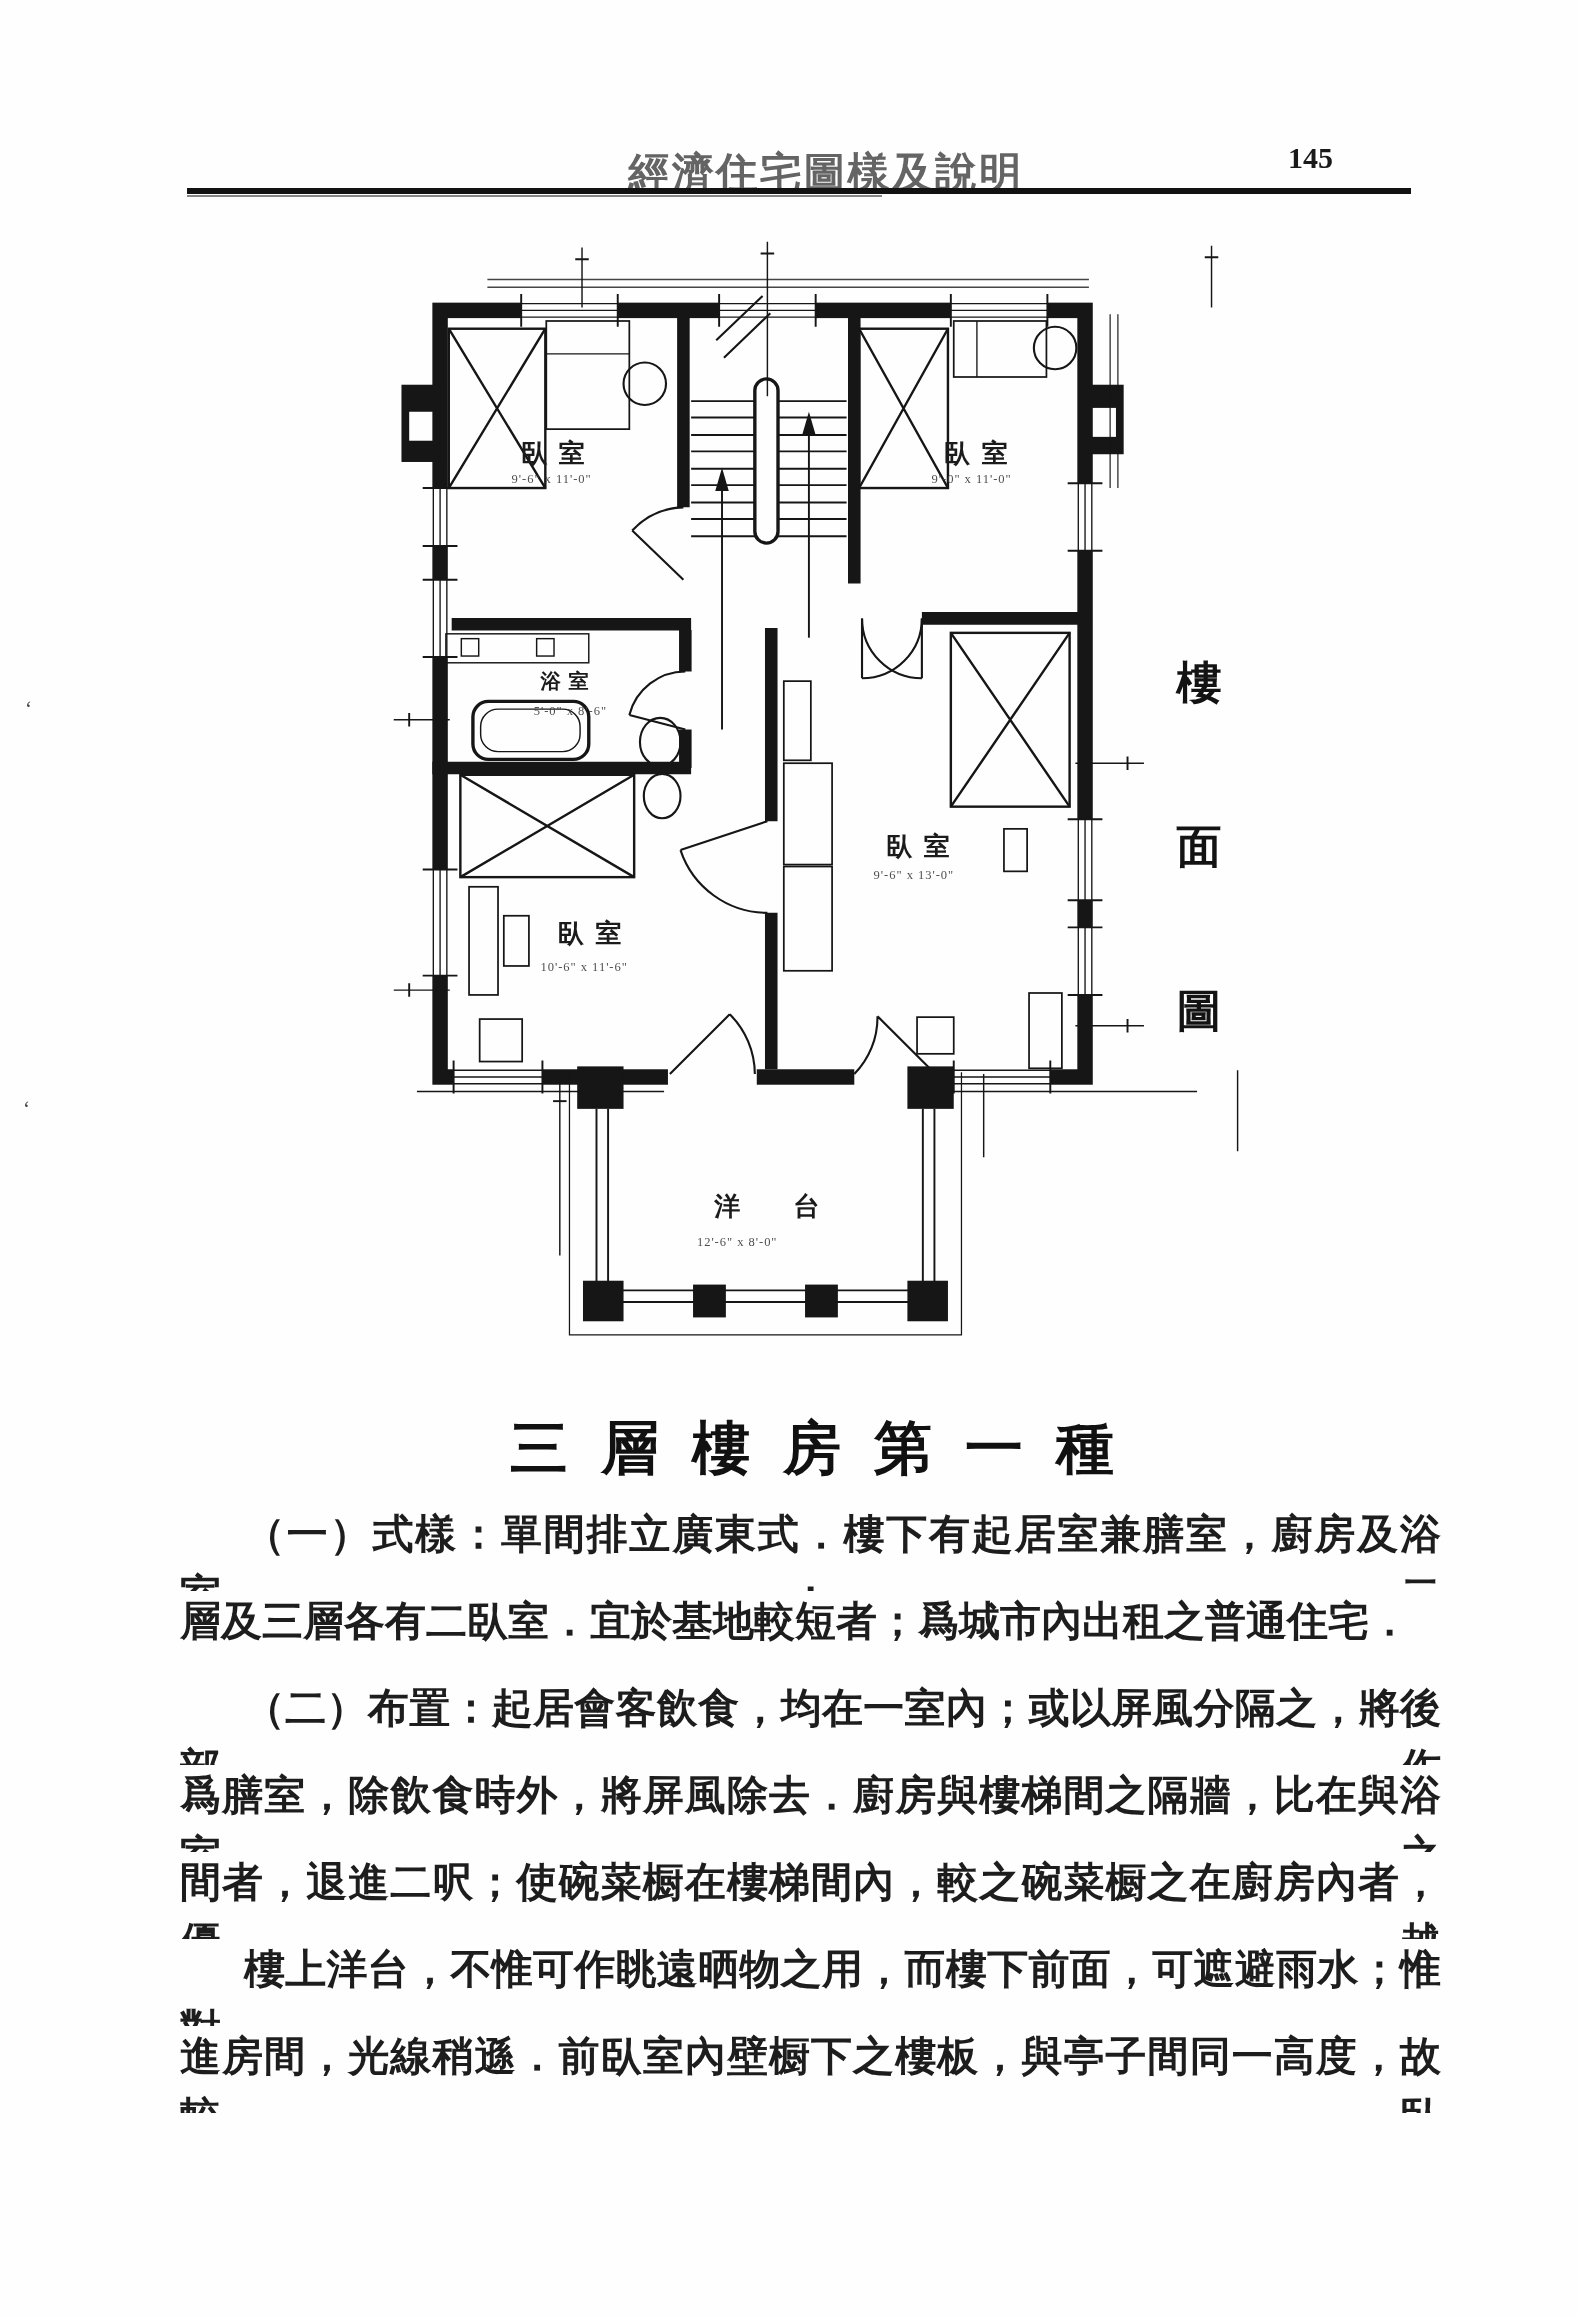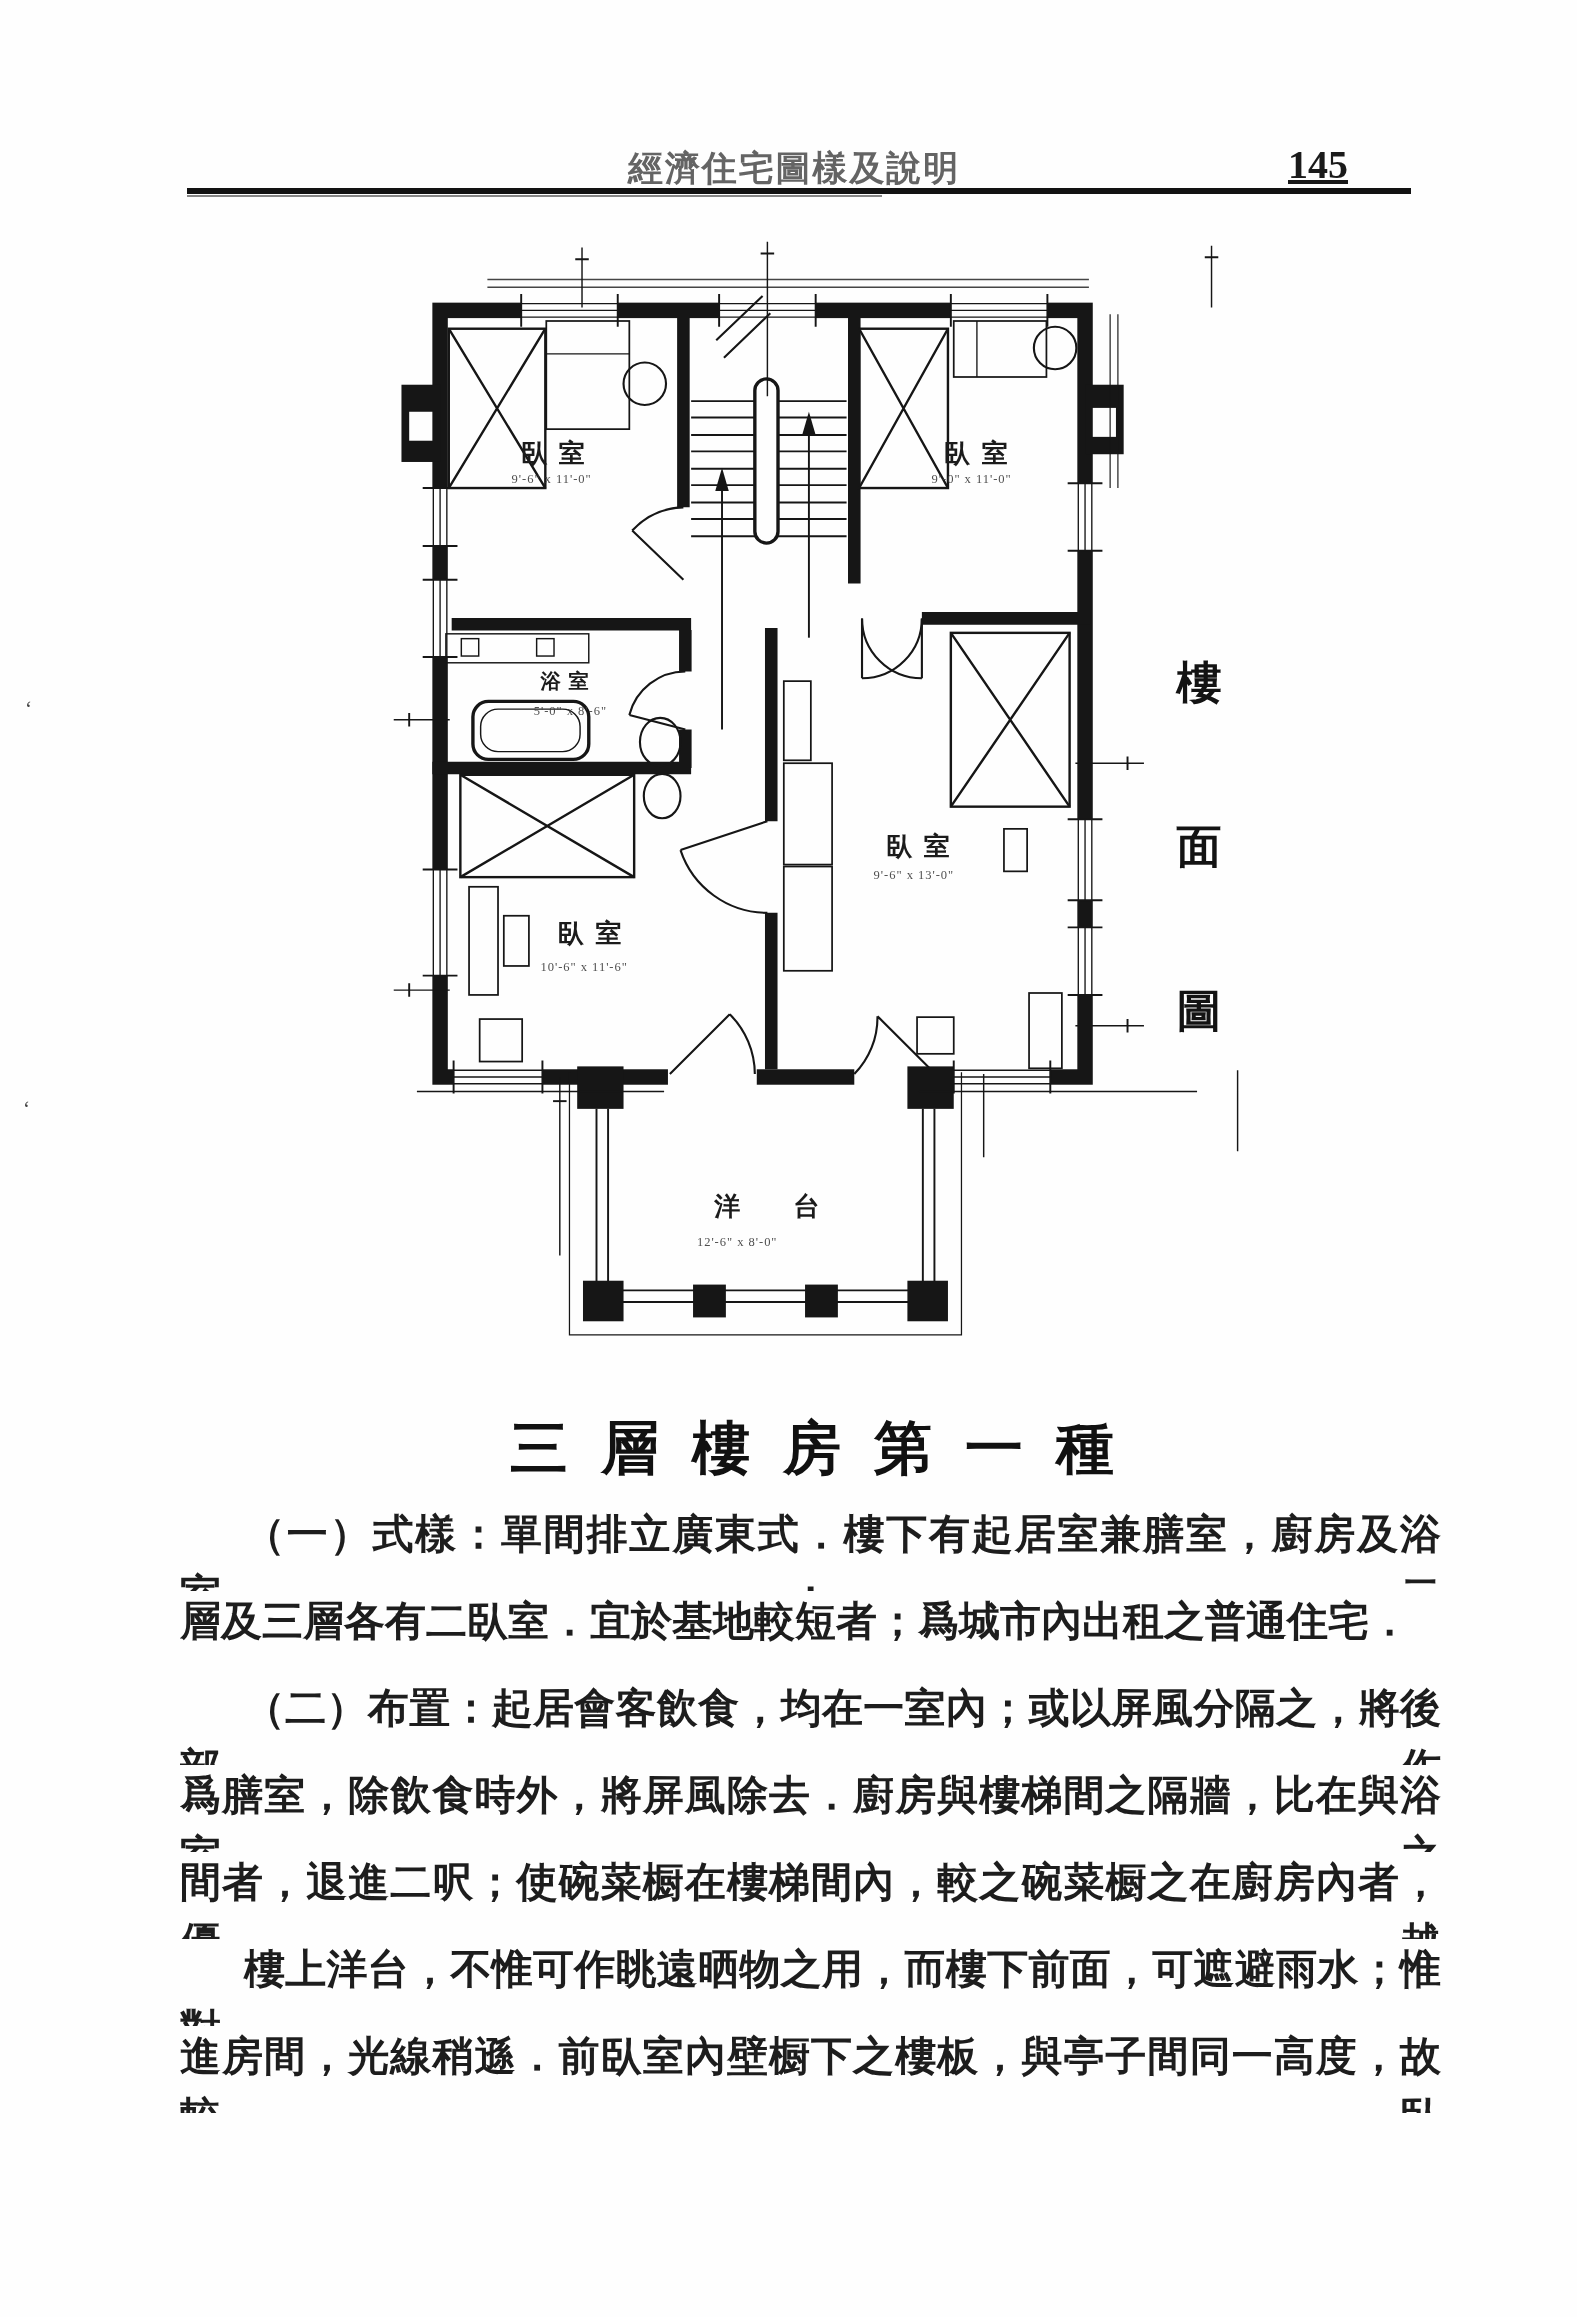--- a/index.html
+++ b/index.html
@@ -3,24 +3,24 @@
 <meta charset="utf-8">
 <style>
   html,body{margin:0;padding:0;background:#777;}
   .page{
     position:relative; width:1578px; height:2317px;
     background:#fefefe; margin:0 auto; overflow:hidden;
     font-family:"Liberation Serif","DejaVu Serif",serif; color:#161616;
   }
   
   .hdr-title{
-    position:absolute; left:628px; top:145px; font-size:35px; letter-spacing:1.9px;
+    position:absolute; left:628px; top:145px; font-size:42px; letter-spacing:1.9px;
     color:#4a4a4a; font-weight:bold; filter:blur(0.6px); opacity:.85; white-space:nowrap;
   }
-  .hdr-num{ position:absolute; left:1288px; top:141px; font-size:40px; font-weight:bold; color:#1a1a1a;text-decoration:underline;}
+  .hdr-num{ position:absolute; left:1288px; top:141px; font-size:30px; font-weight:bold; color:#1a1a1a;}
   .hdr-rule{ position:absolute; left:187px; top:188px; width:1224px; height:5.8px; background:#121212;}
   .hdr-rule2{ position:absolute; left:187px; top:195px; width:695px; height:1.9px; background:#222; opacity:.55;}
   
   .plan{ position:absolute; left:386px; top:237px; width:869px; height:1120px;}
   .plan .ink{ stroke:#161616; fill:none; }
   .plan .solid{ fill:#161616; stroke:none; }
   .plan .white{ fill:#fefefe; stroke:none; }
   .room-label{ font-family:"Liberation Serif","DejaVu Serif",serif; font-weight:bold;
     font-size:27px; fill:#1b1b1b; stroke:none; letter-spacing:12px; }
   .room-label.small{ font-size:21px; letter-spacing:8px; }

